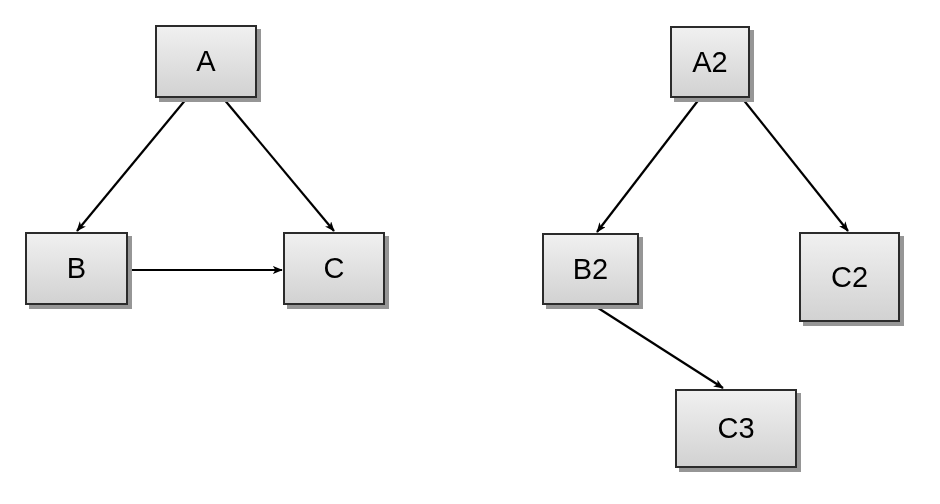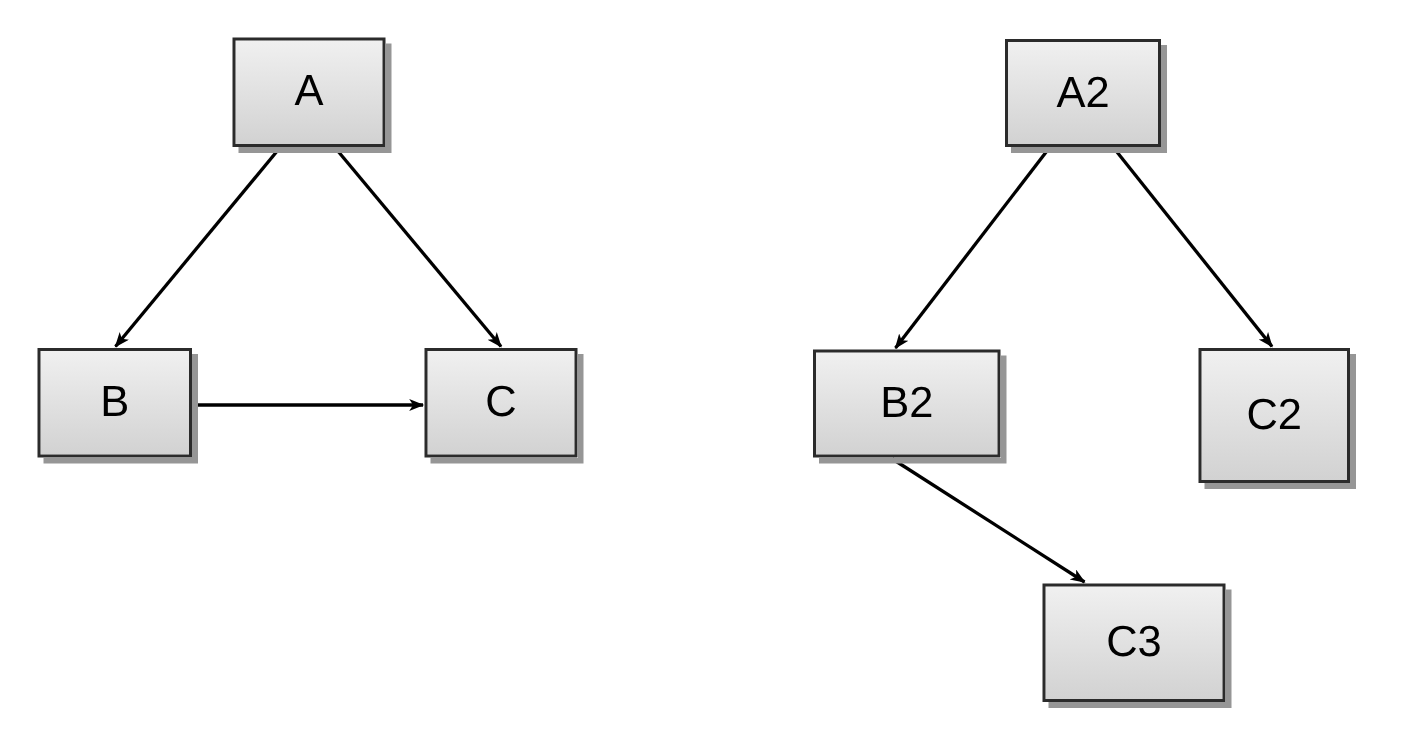--- a/index.html
+++ b/index.html
@@ -73,27 +73,27 @@
   <div id="nodes-group">
       <div class="node" style="left: 155px; top: 25px; width: 102px; height: 73px; border-color: rgb(43, 43, 43); box-shadow: rgb(150, 150, 150) 4px 4px 0px 0px; background-image: linear-gradient(rgb(240, 240, 240) 0%, rgb(210, 210, 210) 100%);">
         <span class="node-label">A</span>
       </div>
       <div class="node" style="left: 25px; top: 232px; width: 103px; height: 73px; border-color: rgb(43, 43, 43); box-shadow: rgb(150, 150, 150) 4px 4px 0px 0px; background-image: linear-gradient(rgb(240, 240, 240) 0%, rgb(210, 210, 210) 100%);">
         <span class="node-label">B</span>
       </div>
       <div class="node" style="left: 283px; top: 232px; width: 102px; height: 73px; border-color: rgb(43, 43, 43); box-shadow: rgb(150, 150, 150) 4px 4px 0px 0px; background-image: linear-gradient(rgb(240, 240, 240) 0%, rgb(210, 210, 210) 100%);">
         <span class="node-label">C</span>
       </div>
-      <div class="node" style="left: 670px; top: 26px; width: 104px; height: 72px; border-color: rgb(43, 43, 43); box-shadow: rgb(150, 150, 150) 4px 4px 0px 0px; background-image: linear-gradient(rgb(240, 240, 240) 0%, rgb(210, 210, 210) 100%);">
+      <div class="node" style="left: 670px; top: 26px; width: 80px; height: 72px; border-color: rgb(43, 43, 43); box-shadow: rgb(150, 150, 150) 4px 4px 0px 0px; background-image: linear-gradient(rgb(240, 240, 240) 0%, rgb(210, 210, 210) 100%);">
         <span class="node-label">A2</span>
       </div>
-      <div class="node" style="left: 542px; top: 233px; width: 125px; height: 72px; border-color: rgb(43, 43, 43); box-shadow: rgb(150, 150, 150) 4px 4px 0px 0px; background-image: linear-gradient(rgb(240, 240, 240) 0%, rgb(210, 210, 210) 100%);">
+      <div class="node" style="left: 542px; top: 233px; width: 97px; height: 72px; border-color: rgb(43, 43, 43); box-shadow: rgb(150, 150, 150) 4px 4px 0px 0px; background-image: linear-gradient(rgb(240, 240, 240) 0%, rgb(210, 210, 210) 100%);">
         <span class="node-label">B2</span>
       </div>
       <div class="node" style="left: 799px; top: 232px; width: 101px; height: 90px; border-color: rgb(43, 43, 43); box-shadow: rgb(150, 150, 150) 4px 4px 0px 0px; background-image: linear-gradient(rgb(240, 240, 240) 0%, rgb(210, 210, 210) 100%);">
         <span class="node-label">C2</span>
       </div>
-      <div class="node" style="left: 675px; top: 389px; width: 122px; height: 79px; border-color: rgb(43, 43, 43); box-shadow: rgb(150, 150, 150) 4px 4px 0px 0px; background-image: linear-gradient(rgb(240, 240, 240) 0%, rgb(210, 210, 210) 100%); margin-left: 20px;">
+      <div class="node" style="left: 675px; top: 389px; width: 122px; height: 79px; border-color: rgb(43, 43, 43); box-shadow: rgb(150, 150, 150) 4px 4px 0px 0px; background-image: linear-gradient(rgb(240, 240, 240) 0%, rgb(210, 210, 210) 100%);">
         <span class="node-label">C3</span>
       </div>
     </div>
 
 </div>
 
 </body></html>

